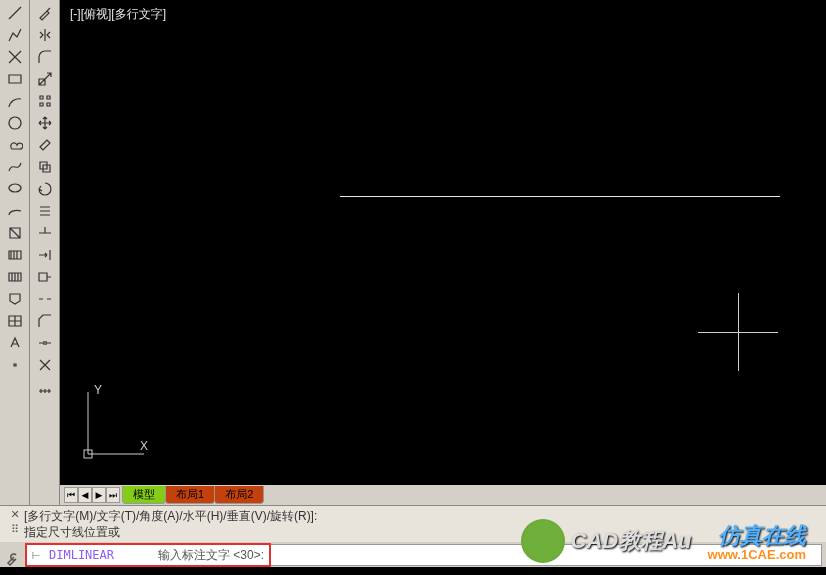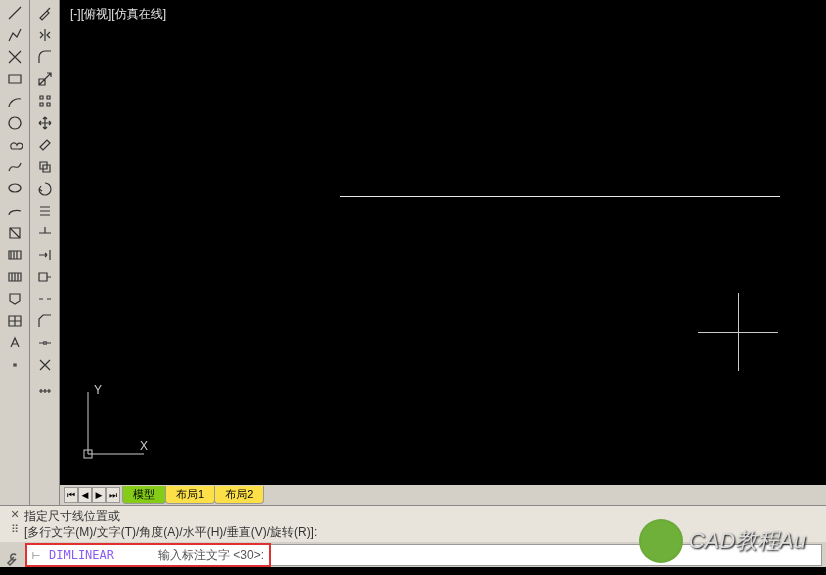--- a/index.html
+++ b/index.html
@@ -121,21 +121,21 @@
   justify-content: center;
   font-size: 9px;
   cursor: pointer;
 }
 .tabs {
   display: flex;
   margin-left: 2px;
 }
 .tab {
   padding: 1px 10px;
-  background: #fde047;
+  background: #c2410c;
   border: 1px solid #999;
   border-top: none;
   border-radius: 0 0 4px 4px;
   margin-right: -1px;
   cursor: pointer;
   font-size: 11px;
 }
 .tab.active {
   background: #84cc16;
 }
@@ -222,21 +222,21 @@
 .wm-circle {
   width: 44px;
   height: 44px;
   border-radius: 50%;
   background: radial-gradient(circle, #6fb03a 60%, #5a9030);
   margin-right: 6px;
 }
 .wm-text1 {
   color: #ddd;
   font-size: 22px;
-  font-weight: normal;
+  font-weight: bold;
   text-shadow: 1px 1px 2px #000;
   font-style: italic;
 }
 .wm-text2 {
   display: flex;
   flex-direction: column;
   align-items: flex-end;
 }
 .wm-text2-top {
   color: #4fb0ff;
@@ -437,21 +437,21 @@
           <path d="M8,8 L3,3 M8,8 L13,3 M8,8 L3,13 M8,8 L13,13"></path>
         </svg>
       </div>
       <div class="tool-btn">
         <svg viewBox="0 0 16 16" fill="none" stroke="#333" stroke-width="1.2">
           <path d="M2,12 H14 M4,10 V14 M8,10 V14 M12,10 V14"></path>
         </svg>
       </div>
     </div>
   <div class="canvas-area">
-    <div class="viewport-label">[-][俯视][仿真在线]</div>
+    <div class="viewport-label">[-][俯视][多行文字]</div>
     <div class="dim-line"></div>
     <div class="crosshair"></div>
     <div class="ucs-icon">
       <svg width="70" height="80" viewBox="0 0 70 80" fill="none" stroke="#ccc" stroke-width="1">
         <line x1="10" y1="72" x2="10" y2="10"></line>
         <line x1="10" y1="72" x2="66" y2="72"></line>
         <rect x="6" y="68" width="8" height="8"></rect>
         <text x="16" y="12" fill="#ccc" stroke="none" font-size="12">Y</text>
         <text x="62" y="68" fill="#ccc" stroke="none" font-size="12">X</text>
       </svg>
@@ -472,33 +472,37 @@
   </div>
 </div>
 
 <div class="command-area">
   <div class="cmd-history">
     <div class="cmd-close">
       <span class="cmd-close-x">✕</span>
       <span class="cmd-close-x">⠿</span>
     </div>
     <div class="cmd-lines">
+      <div class="cmd-line">[多行文字(M)/文字(T)/角度(A)/水平(H)/垂直(V)/旋转(R)]:</div>
       <div class="cmd-line">指定尺寸线位置或</div>
-      <div class="cmd-line">[多行文字(M)/文字(T)/角度(A)/水平(H)/垂直(V)/旋转(R)]:</div>
     </div>
   </div>
   <svg class="wrench-icon" viewBox="0 0 16 16" fill="none" stroke="#555" stroke-width="1.5">
     <path d="M12,4 A3,3 0 1,0 12,8 L6,14 L4,12 L10,6"></path>
   </svg>
   <div class="cmd-input-row">
     <div class="cmd-highlight"></div>
     <span class="cmd-icon">⊢</span>
     <span class="cmd-name">DIMLINEAR</span>
     <span class="cmd-prompt">输入标注文字 &lt;30&gt;:</span>
   </div>
 </div>
 
 <div class="watermark-bottom">
   <div class="wm-badge">
     <div class="wm-circle"></div>
     <div class="wm-text1">CAD教程Au</div>
   </div>
+  <div class="wm-text2">
+    <div class="wm-text2-top">仿真在线</div>
+    <div class="wm-text2-bot">www.1CAE.com</div>
+  </div>
 </div>
 
 </body></html>

